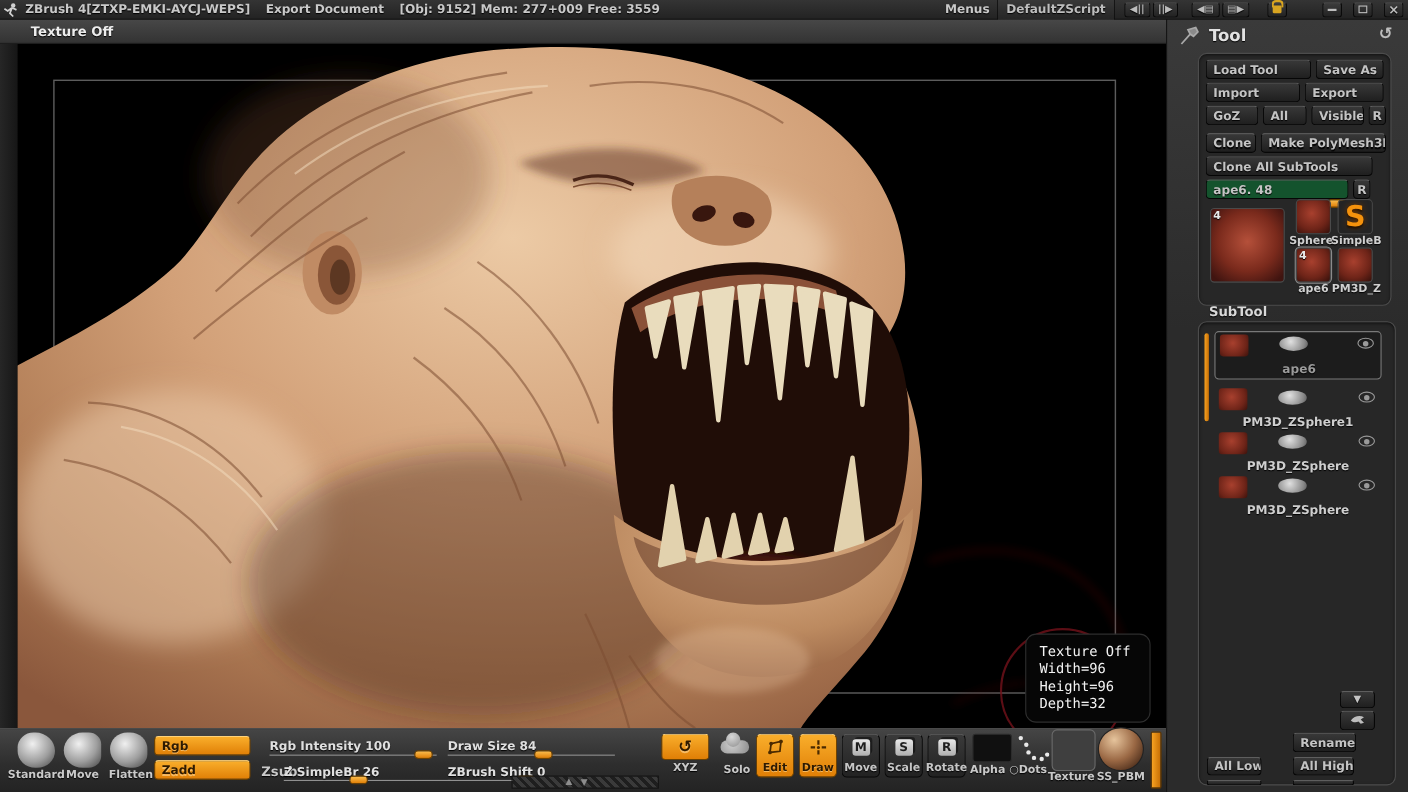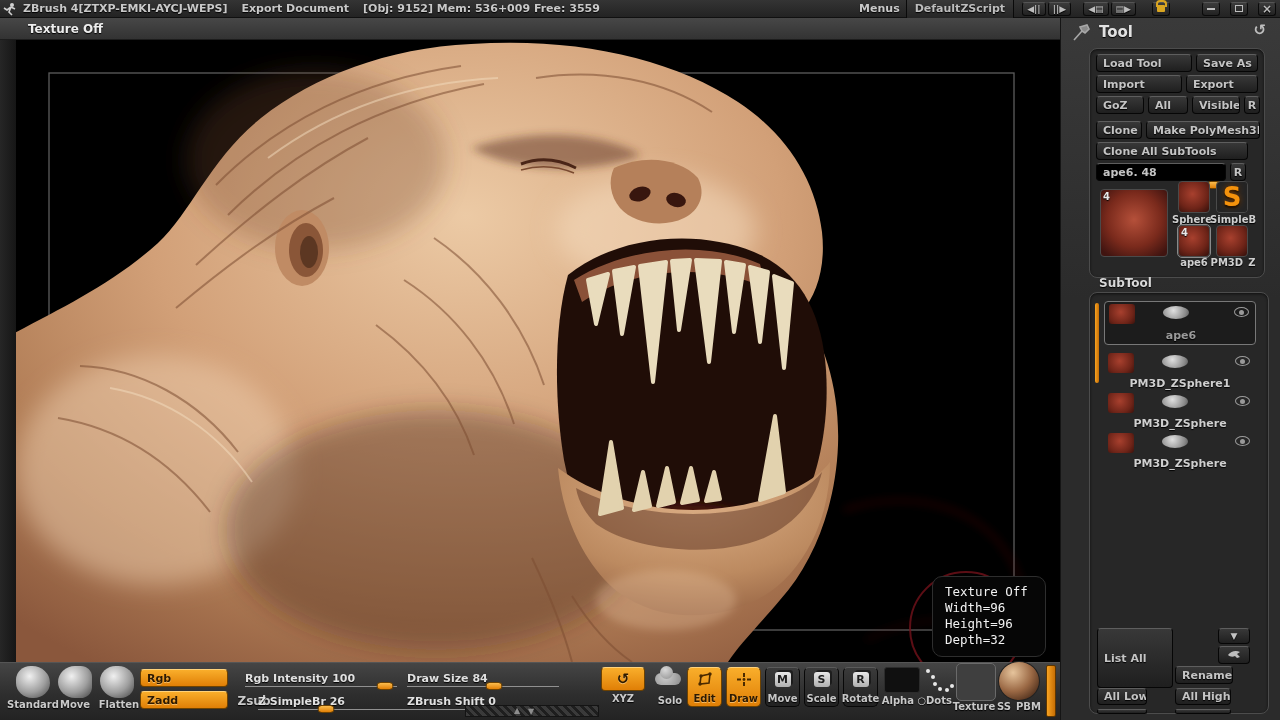--- a/index.html
+++ b/index.html
@@ -111,21 +111,21 @@
 
 <div id="root">
 
   <div id="titlebar" class="abs">
     <svg class="tseg" width="14" height="14" viewBox="0 0 14 14" style="margin-left:3px">
       <circle cx="9" cy="3" r="2" fill="#d0d0d0"></circle>
       <path d="M8,5 L4,8 L1,6 M8,5 L6,10 L9,13 M8,5 L12,7" stroke="#d0d0d0" stroke-width="1.6" fill="none"></path>
     </svg>
     <span class="tseg" style="margin-left:6px">ZBrush 4[ZTXP-EMKI-AYCJ-WEPS]</span>
     <span class="tseg">Export Document</span>
-    <span class="tseg">[Obj: 9152] Mem: 536+009 Free: 3559</span>
+    <span class="tseg">[Obj: 9152] Mem: 277+009 Free: 3559</span>
     <span class="tseg" style="margin-left:auto">Menus</span>
     <span class="tiny-btn" id="zscript-btn">DefaultZScript</span>
     <span class="tiny-btn" style="margin-left:8px">◀||</span>
     <span class="tiny-btn" style="margin-left:2px">||▶</span>
     <span class="tiny-btn" style="margin-left:12px">◀▤</span>
     <span class="tiny-btn" style="margin-left:2px">▤▶</span>
     <span class="tiny-btn" style="margin-left:16px;width:18px">
         <span class="ic-lock"></span>
       </span>
     <span class="tiny-btn" style="margin-left:32px;width:18px">
@@ -246,21 +246,21 @@
       <div class="zbtn" style="left:106px;top:5px;width:62px;height:18px">Save As</div>
       <div class="zbtn" style="left:6px;top:26px;width:86px;height:18px">Import</div>
       <div class="zbtn" style="left:96px;top:26px;width:72px;height:18px">Export</div>
       <div class="zbtn" style="left:6px;top:47px;width:48px;height:18px">GoZ</div>
       <div class="zbtn" style="left:58px;top:47px;width:40px;height:18px">All</div>
       <div class="zbtn" style="left:102px;top:47px;width:48px;height:18px">Visible</div>
       <div class="zbtn center" style="left:154px;top:47px;width:16px;height:18px">R</div>
       <div class="zbtn" style="left:6px;top:72px;width:46px;height:18px">Clone</div>
       <div class="zbtn" style="left:56px;top:72px;width:114px;height:18px">Make PolyMesh3D</div>
       <div class="zbtn" style="left:6px;top:93px;width:152px;height:18px">Clone All SubTools</div>
-      <div class="zbtn" style="left:6px;top:114px;width:130px;height:18px;background:#000000">ape6. 48</div>
+      <div class="zbtn" style="left:6px;top:114px;width:130px;height:18px;background:#14532d">ape6. 48</div>
       <div class="zbtn center" style="left:140px;top:114px;width:16px;height:18px">R</div>
       <div class="shandle" style="left:125px;top:132px;bottom:auto"></div>
 
       <div class="thumb large" style="left:10px;top:140px;width:68px;height:68px">
         <span class="badge">4</span>
       </div>
       <div class="thumb" style="left:88px;top:132px;width:32px;height:32px"></div>
       <div class="tlabel" style="left:82px;top:165px;width:42px">Sphere3</div>
       <div class="thumb" style="left:126px;top:132px;width:32px;height:32px">
         <span class="sglyph">S</span>
@@ -296,21 +296,20 @@
         <span class="ic-eye"></span>
       </div>
       <div class="st-label" style="left:14px;top:124px">PM3D_ZSphere</div>
       <div class="sub-item" style="left:14px;top:138px">
         <span class="st-thumb"></span>
         <span class="st-pill"></span>
         <span class="ic-eye"></span>
       </div>
       <div class="st-label" style="left:14px;top:164px">PM3D_ZSphere</div>
 
-      <div class="zbtn" style="left:7px;top:335px;width:76px;height:60px;align-items:center">List All</div>
       <div class="zbtn center" style="left:128px;top:335px;width:32px;height:16px;font-size:9px">▼</div>
       <div class="zbtn center" style="left:128px;top:353px;width:32px;height:18px">
         <svg width="14" height="12" viewBox="0 0 14 12">
           <path d="M1,6 C4,2 9,1 13,3 L10,5 13,8 10,9 8,7 C6,8 3,8 1,6 Z" fill="#bdbdbd"></path>
         </svg>
       </div>
       <div class="zbtn" style="left:85px;top:373px;width:58px;height:18px">Rename</div>
       <div class="zbtn" style="left:7px;top:395px;width:50px;height:17px">All Low</div>
       <div class="zbtn" style="left:85px;top:395px;width:56px;height:17px">All High</div>
       <div class="zbtn" style="left:7px;top:416px;width:50px;height:5px"></div>

